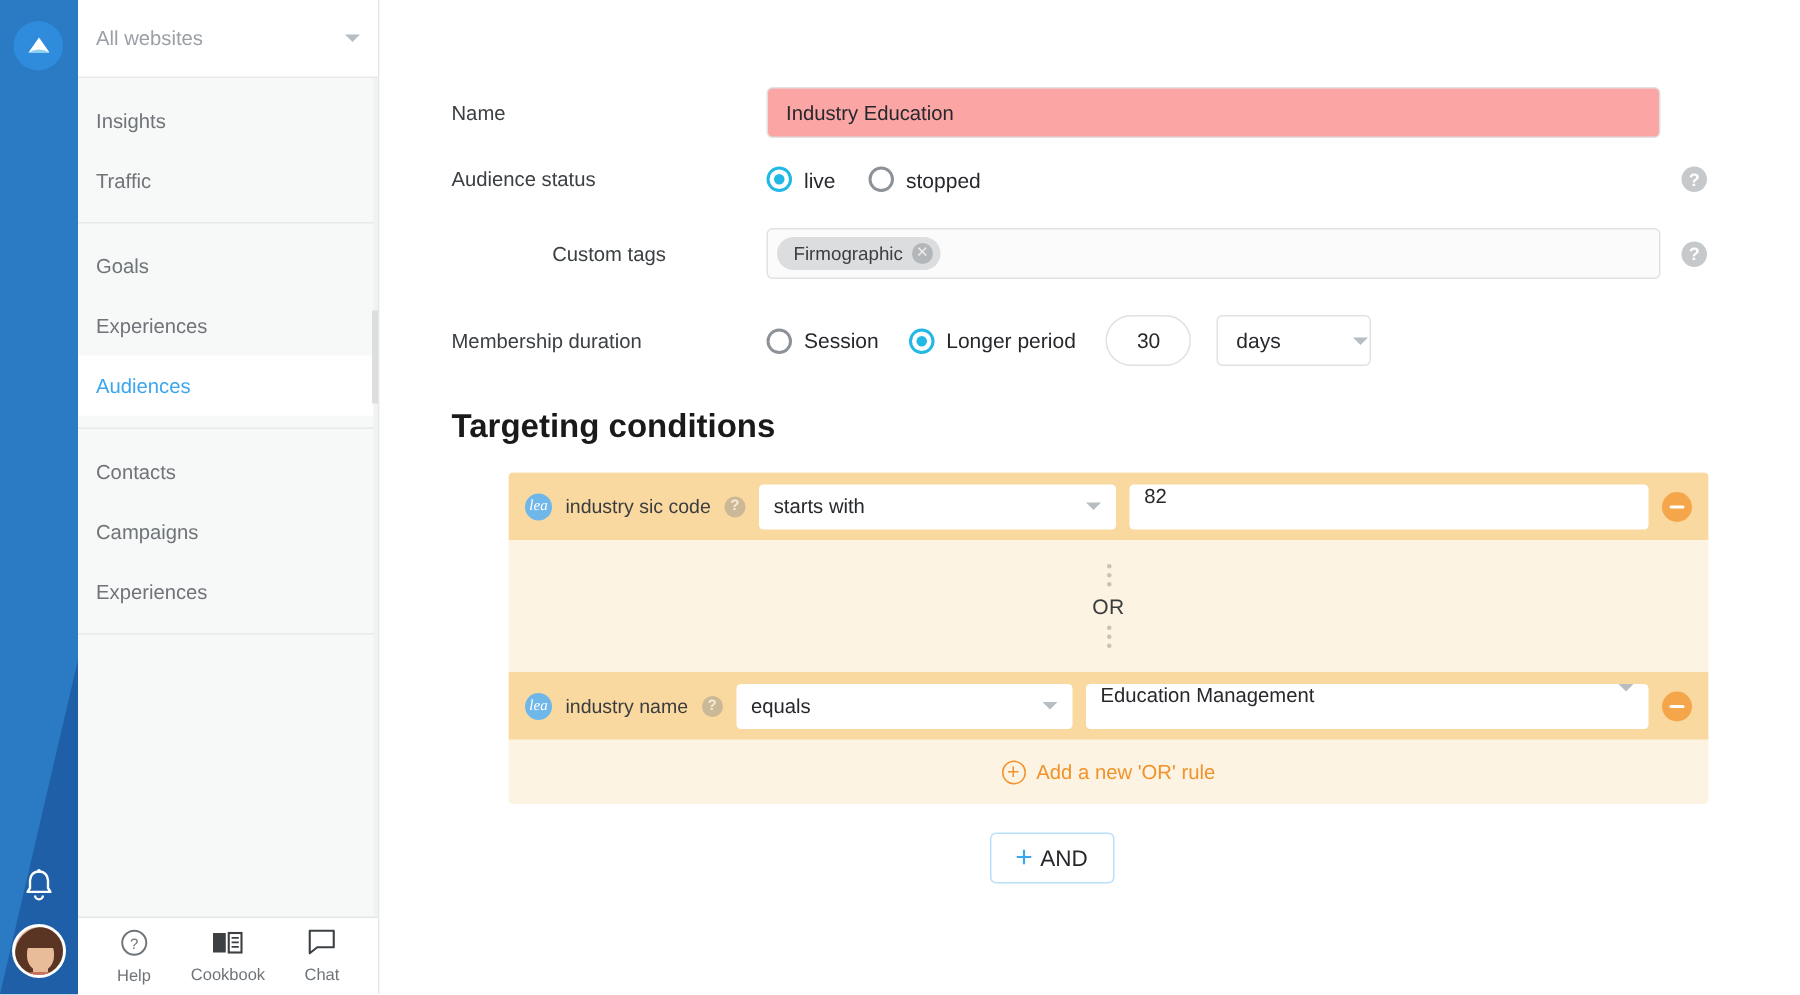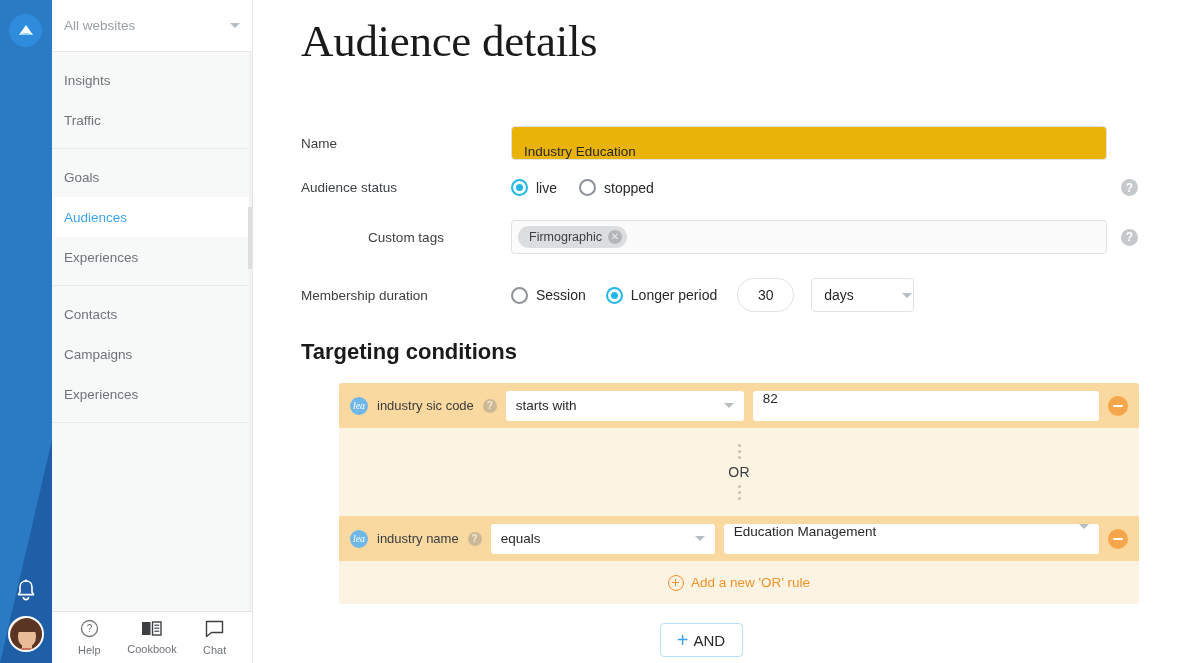--- a/index.html
+++ b/index.html
@@ -91,21 +91,21 @@
   .form-row { display: flex; align-items: center; position: relative; }
   .form-label { width: 210px; flex: 0 0 210px; font-size: 13.5px; color: #3c4043; }
   .help-icon {
     position: absolute; right: 62px; width: 17px; height: 17px; border-radius: 50%;
     background: #c6c9cb; color: #ffffff; font-size: 12px; font-weight: bold;
     display: flex; align-items: center; justify-content: center; cursor: pointer; line-height: 1;
   }
 
   .text-input {
     height: 34px; border: 1px solid #dfe1e3; border-radius: 4px;
-    background: #eab308; display: flex; align-items: flex-end; padding: 0 12px;
+    background: #fca5a5; display: flex; align-items: center; padding: 0 12px;
     font-size: 13.5px; color: #26282b; width: 596px;
   }
   .tags-input {
     height: 34px; border: 1px solid #dfe1e3; border-radius: 4px;
     background: #fbfbfc; display: flex; align-items: center; padding: 0 6px;
     width: 596px;
   }
   .chip {
     height: 22px; border-radius: 11px; background: #dcdddf;
     display: inline-flex; align-items: center; gap: 6px;
@@ -232,22 +232,22 @@
       <span class="caret"></span>
     </div>
 
     <div class="nav">
       <div class="nav-group">
         <div class="nav-item">Insights</div>
         <div class="nav-item">Traffic</div>
       </div>
       <div class="nav-group">
         <div class="nav-item">Goals</div>
+        <div class="nav-item">Experiences</div>
         <div class="nav-item active">Audiences</div>
-        <div class="nav-item">Experiences</div>
       </div>
       <div class="nav-group">
         <div class="nav-item">Contacts</div>
         <div class="nav-item">Campaigns</div>
         <div class="nav-item">Experiences</div>
       </div>
       <div class="sb-scroll">
         <div class="sb-thumb"></div>
       </div>
     </div>
@@ -280,21 +280,20 @@
             <path d="M1.5 1.5 h16 v11 h-11 l-5 4 z" fill="none" stroke="#3c4043" stroke-width="1.4" stroke-linejoin="round"></path>
           </svg>
         </span>
         <span class="fl">Chat</span>
       </div>
     </div>
   </div>
 
   <div class="main">
 
-    <h1 class="page-title">Audience details</h1>
 
     <div class="form-row" style="margin-top: 58px;">
       <div class="form-label">Name</div>
       <div class="text-input">
         <span>Industry Education</span>
       </div>
     </div>
 
     <div class="form-row" style="margin-top: 19px;">
       <div class="form-label">Audience status</div>

